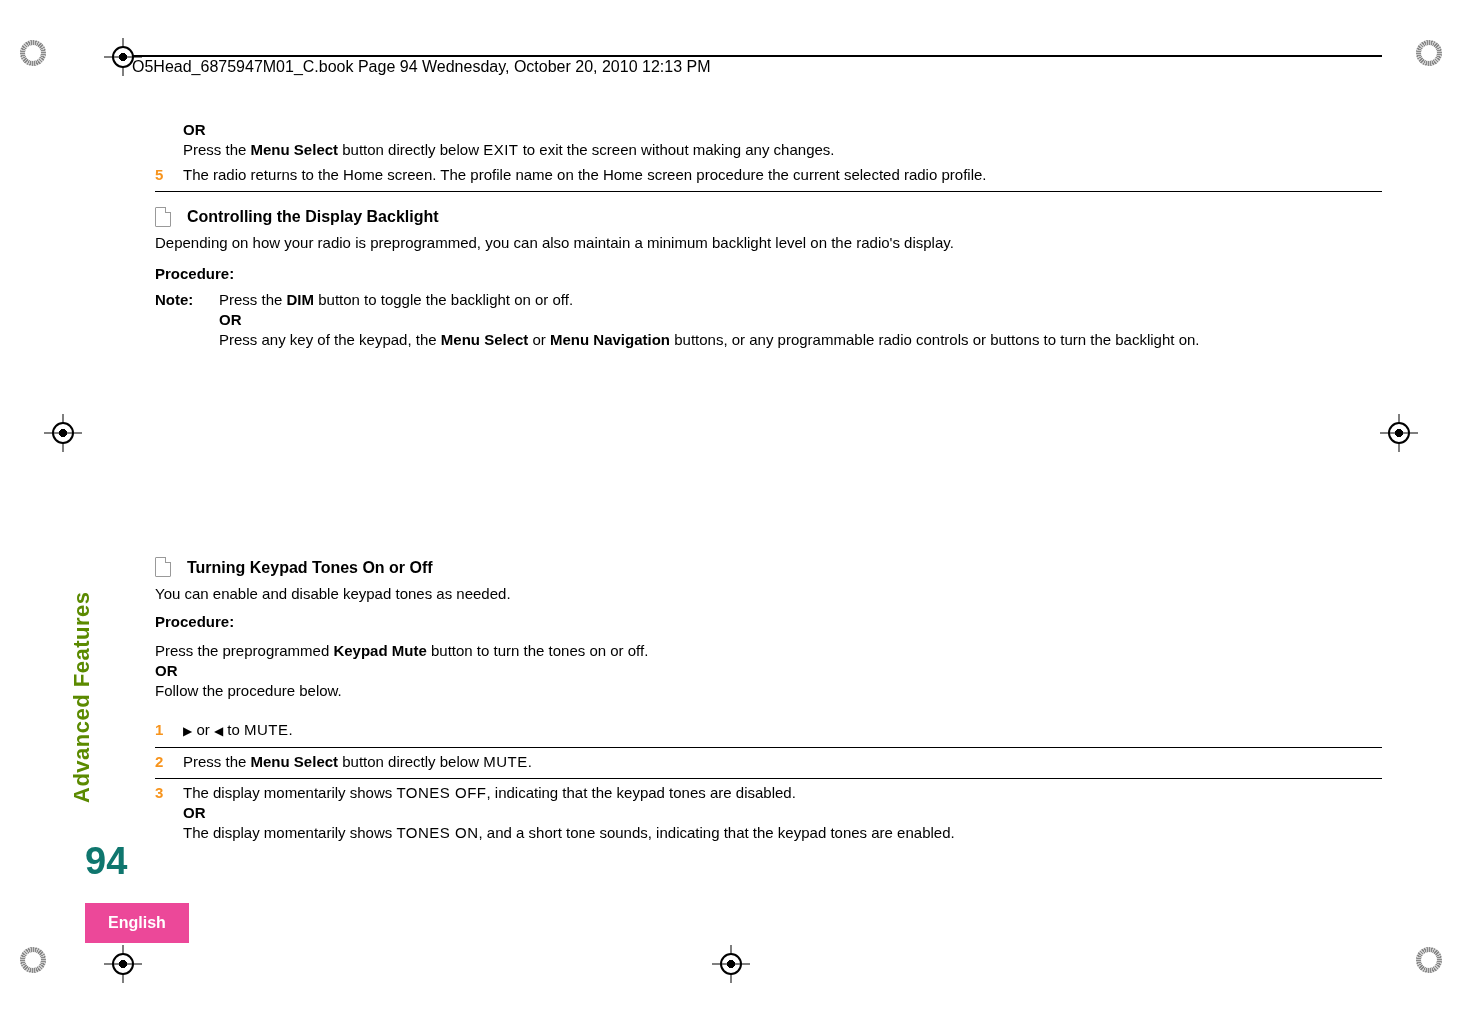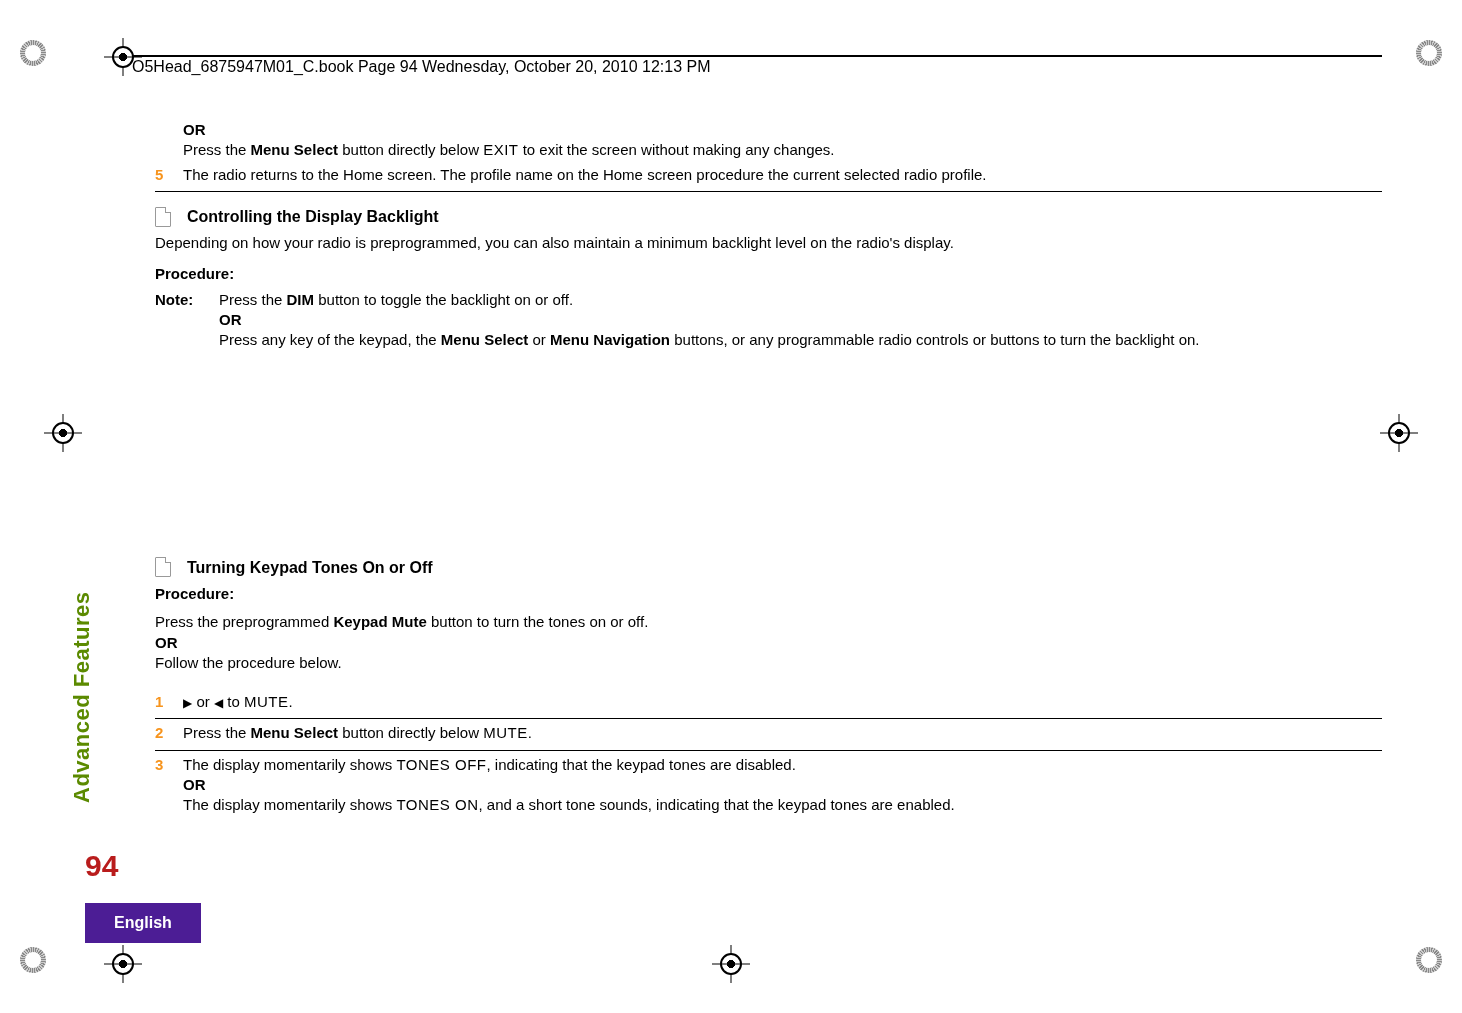--- a/index.html
+++ b/index.html
@@ -127,31 +127,31 @@
     color: #5b8a00;
     font-size: 22px;
     font-weight: bold;
     letter-spacing: 0.5px;
     white-space: nowrap;
   }
   .page-num {
     position: absolute;
     left: 85px;
     bottom: 130px;
-    color: #b91c1c;
-    font-size: 30px;
+    color: #0f766e;
+    font-size: 38px;
     font-weight: bold;
   }
   .lang-tab {
     position: absolute;
     left: 85px;
     bottom: 70px;
-    width: 116px;
+    width: 104px;
     height: 40px;
-    background: #4c1d95;
+    background: #ec4899;
     color: #fff;
     font-weight: bold;
     font-size: 16px;
     display: flex;
     align-items: center;
     justify-content: center;
   }
   .tri { font-family: Arial; font-size: 12px; }
 </style>
 </head>
@@ -213,20 +213,21 @@
       </div>
     </div>
   </div>
 
   <div class="col">
     <div class="heading" style="margin-top:0;">
       <span class="page-icon"></span>
       <span>Turning Keypad Tones On or Off</span>
     </div>
 
+    <div style="margin-bottom:8px;">You can enable and disable keypad tones as needed.</div>
     <div style="margin-bottom:8px;"><b>Procedure:</b></div>
 
     <div>
       <span>Press the preprogrammed </span><b>Keypad Mute</b><span> button to turn the tones on or off.</span>
     </div>
     <div><b>OR</b></div>
     <div style="margin-bottom:19px;">Follow the procedure below.</div>
 
     <div class="step-row">
       <div class="step-num">1</div>

